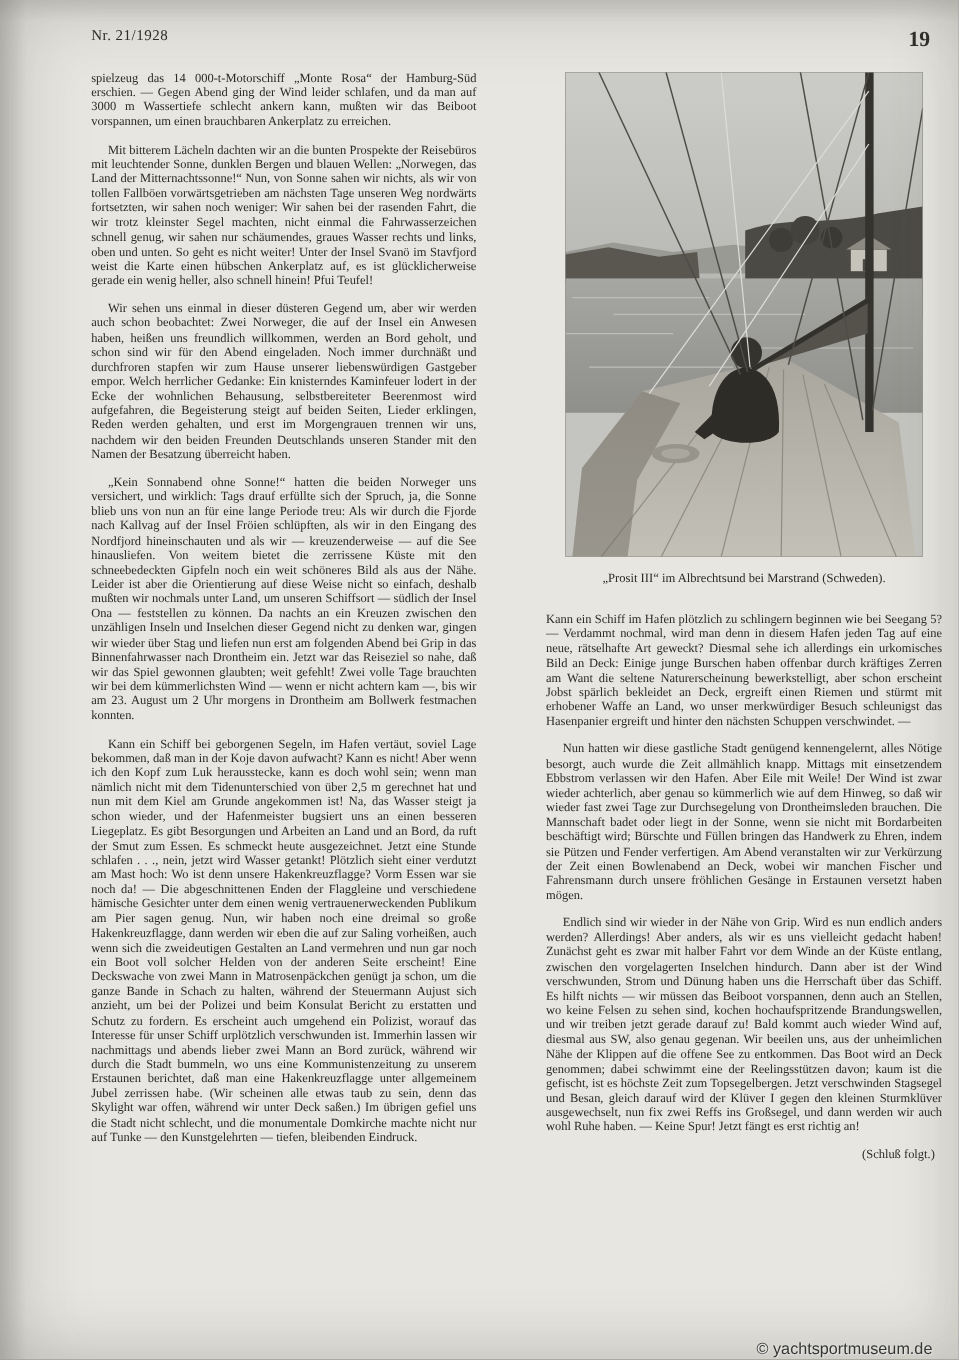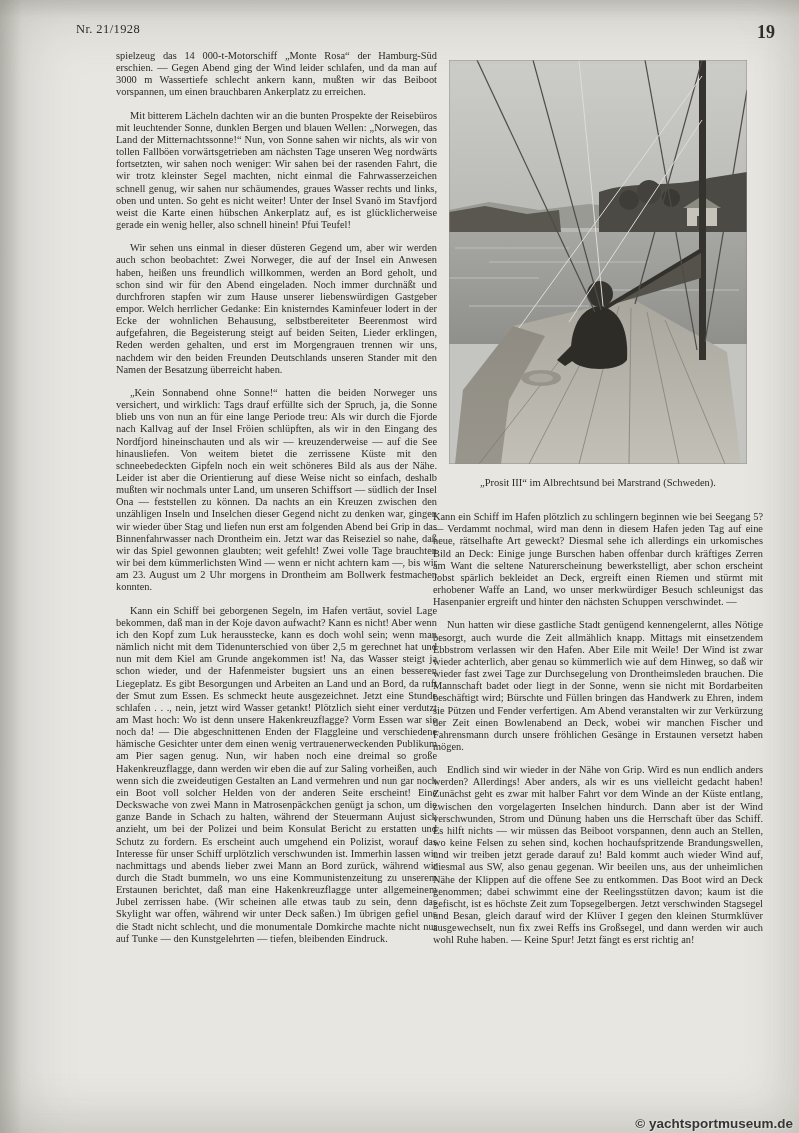--- a/index.html
+++ b/index.html
@@ -13,33 +13,33 @@
     font-family:"Liberation Serif","DejaVu Serif",serif;
     color:#2c2a25;
   }
   .page::after{
     content:"";position:absolute;inset:0;pointer-events:none;
     box-shadow:inset 22px 16px 55px rgba(100,98,90,.22), inset -14px -18px 45px rgba(100,98,90,.16);
   }
   .header-issue{position:absolute;left:76px;top:22px;font-size:12.5px;letter-spacing:.4px;}
   .header-page{position:absolute;right:24px;top:22px;font-size:18px;font-weight:bold;}
   .col{text-align:justify;font-size:10.4px;line-height:12.15px;}
-  .col-left{position:absolute;left:76px;top:50px;width:321px;margin-left:40px;}
-  .col-right{position:absolute;left:433px;top:60px;width:330px;}
+  .col-left{position:absolute;left:76px;top:60px;width:321px;}
+  .col-right{position:absolute;left:455px;top:60px;width:330px;}
   .col p{margin:0 0 11px;text-indent:14px;}
   .col p.no-indent{text-indent:0;}
   figure{margin:0;}
   .photo-wrap{width:298px;margin:0 auto;}
   svg.photo{display:block;width:298px;height:404px;background:#c4c4c0;}
   figcaption{text-align:center;font-size:10.5px;margin:13px 0 22px;text-indent:0;}
   .closing{text-align:right;text-indent:0 !important;margin-top:10px;padding-right:6px;}
   .watermark{
-    position:absolute;right:6px;bottom:2px;
+    position:absolute;right:22px;bottom:2px;
     font-family:"Liberation Sans","DejaVu Sans",sans-serif;
-    font-size:13.5px;font-weight:bold;color:#2f2f2f;
+    font-size:13.5px;font-weight:normal;color:#2f2f2f;
     text-shadow:0 0 2px rgba(255,255,255,.95),1px 1px 0 rgba(255,255,255,.75);
   }
 </style>
 </head>
 <body>
 
 <div class="page">
 
   <div class="header-issue">Nr. 21/1928</div>
   <div class="header-page">19</div>
@@ -119,17 +119,18 @@
             <line x1="253" y1="60" x2="120" y2="262"></line>
           </g>
           <rect x="0" y="0" width="298" height="404" fill="none" stroke="#8f8f8b" stroke-width="1"></rect>
         </svg>
       </div>
       <figcaption>„Prosit III“ im Albrechtsund bei Marstrand (Schweden).</figcaption>
     </figure>
     <p class="no-indent">Kann ein Schiff im Hafen plötzlich zu schlingern beginnen wie bei Seegang 5? — Verdammt nochmal, wird man denn in diesem Hafen jeden Tag auf eine neue, rätselhafte Art geweckt? Diesmal sehe ich allerdings ein urkomisches Bild an Deck: Einige junge Burschen haben offenbar durch kräftiges Zerren am Want die seltene Naturerscheinung bewerkstelligt, aber schon erscheint Jobst spärlich bekleidet an Deck, ergreift einen Riemen und stürmt mit erhobener Waffe an Land, wo unser merkwürdiger Besuch schleunigst das Hasenpanier ergreift und hinter den nächsten Schuppen verschwindet. —</p>
     <p>Nun hatten wir diese gastliche Stadt genügend kennengelernt, alles Nötige besorgt, auch wurde die Zeit allmählich knapp. Mittags mit einsetzendem Ebbstrom verlassen wir den Hafen. Aber Eile mit Weile! Der Wind ist zwar wieder achterlich, aber genau so kümmerlich wie auf dem Hinweg, so daß wir wieder fast zwei Tage zur Durchsegelung von Drontheimsleden brauchen. Die Mannschaft badet oder liegt in der Sonne, wenn sie nicht mit Bordarbeiten beschäftigt wird; Bürschte und Füllen bringen das Handwerk zu Ehren, indem sie Pützen und Fender verfertigen. Am Abend veranstalten wir zur Verkürzung der Zeit einen Bowlenabend an Deck, wobei wir manchen Fischer und Fahrensmann durch unsere fröhlichen Gesänge in Erstaunen versetzt haben mögen.</p>
     <p>Endlich sind wir wieder in der Nähe von Grip. Wird es nun endlich anders werden? Allerdings! Aber anders, als wir es uns vielleicht gedacht haben! Zunächst geht es zwar mit halber Fahrt vor dem Winde an der Küste entlang, zwischen den vorgelagerten Inselchen hindurch. Dann aber ist der Wind verschwunden, Strom und Dünung haben uns die Herrschaft über das Schiff. Es hilft nichts — wir müssen das Beiboot vorspannen, denn auch an Stellen, wo keine Felsen zu sehen sind, kochen hochaufspritzende Brandungswellen, und wir treiben jetzt gerade darauf zu! Bald kommt auch wieder Wind auf, diesmal aus SW, also genau gegenan. Wir beeilen uns, aus der unheimlichen Nähe der Klippen auf die offene See zu entkommen. Das Boot wird an Deck genommen; dabei schwimmt eine der Reelingsstützen davon; kaum ist die gefischt, ist es höchste Zeit zum Topsegelbergen. Jetzt verschwinden Stagsegel und Besan, gleich darauf wird der Klüver I gegen den kleinen Sturmklüver ausgewechselt, nun fix zwei Reffs ins Großsegel, und dann werden wir auch wohl Ruhe haben. — Keine Spur! Jetzt fängt es erst richtig an!</p>
+    <p class="closing">(Schluß folgt.)</p>
   </div>
 
   <div class="watermark">© yachtsportmuseum.de</div>
 
 </div>
 
 </body></html>

